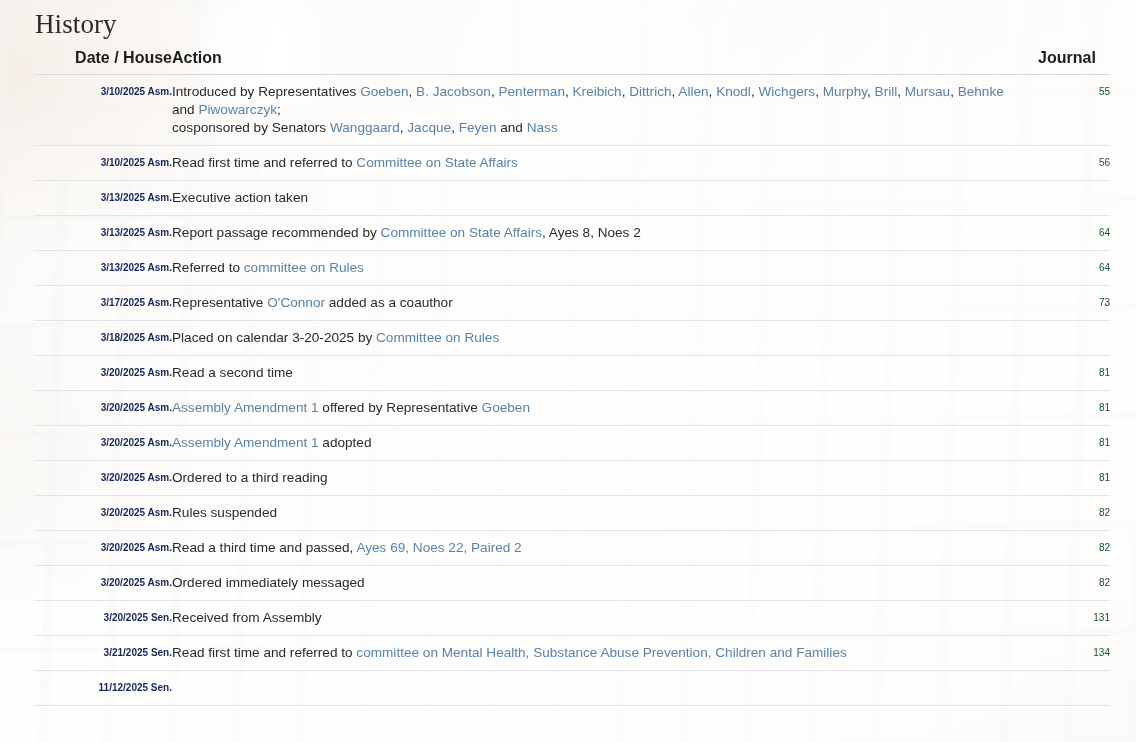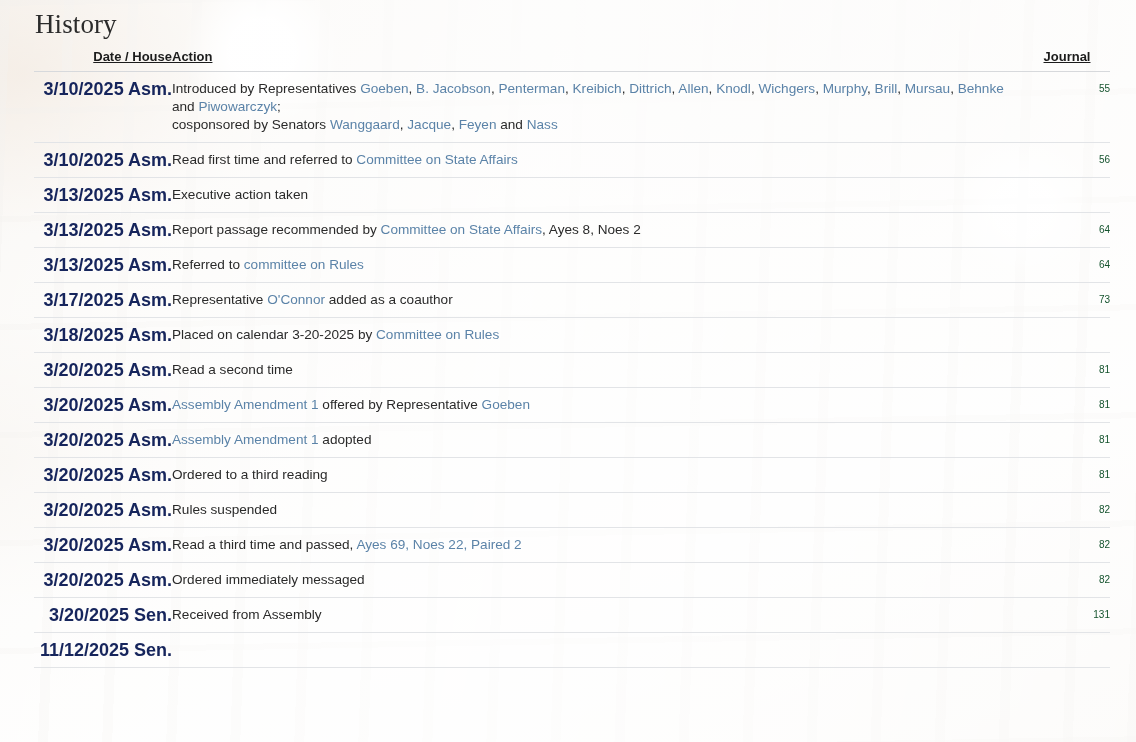--- a/index.html
+++ b/index.html
@@ -73,43 +73,42 @@
     border-collapse: collapse;
     table-layout: fixed;
     font-size: 13.5px;
   }
 
   table.history col.c-date    { width: 138px; }
   table.history col.c-action  { width: 852px; }
   table.history col.c-journal { width: 86px; }
 
   table.history thead th {
-    font-size: 13px;
+    font-size: 16px;
     font-weight: bold;
     color: #1c1c1c;
     padding: 0 0 7px 0;
     vertical-align: bottom;
     border-bottom: 1px solid #d7d9dc;
-    text-decoration: underline;
   }
   th.h-date    { text-align: right; padding-right: 15px; }
   th.h-action  { text-align: left;  padding-left: 13px; }
   th.h-journal { text-align: center; padding-right: 5px; }
 
   table.history tbody td {
     padding: 8px 0 8px 0;
     vertical-align: top;
     border-bottom: 1px solid #e2e4e7;
     line-height: 18px;
   }
   td.d-date {
     text-align: right;
     padding-right: 15px;
     font-weight: bold;
-    font-size: 18px;
+    font-size: 10px;
     color: #16255c;
     white-space: nowrap;
   }
   td.d-action {
     text-align: left;
     padding-left: 13px;
     color: #2a2a2a;
     font-size: 13.6px;
   }
   td.d-journal {
@@ -219,20 +218,25 @@
           <td class="d-date">3/20/2025 Asm.</td>
           <td class="d-action"><span>Ordered immediately messaged</span></td>
           <td class="d-journal">82</td>
         </tr>
         <tr>
           <td class="d-date">3/20/2025 Sen.</td>
           <td class="d-action"><span>Received from Assembly</span></td>
           <td class="d-journal">131</td>
         </tr>
         <tr>
+          <td class="d-date">3/21/2025 Sen.</td>
+          <td class="d-action"><span>Read first time and referred to </span><a class="lnk">committee on Mental Health, Substance Abuse Prevention, Children and Families</a></td>
+          <td class="d-journal">134</td>
+        </tr>
+        <tr>
           <td class="d-date">11/12/2025 Sen.</td>
           <td class="d-action"></td>
           <td class="d-journal"></td>
         </tr>
       </tbody>
   </table>
 
 </div>
 
 </body></html>

